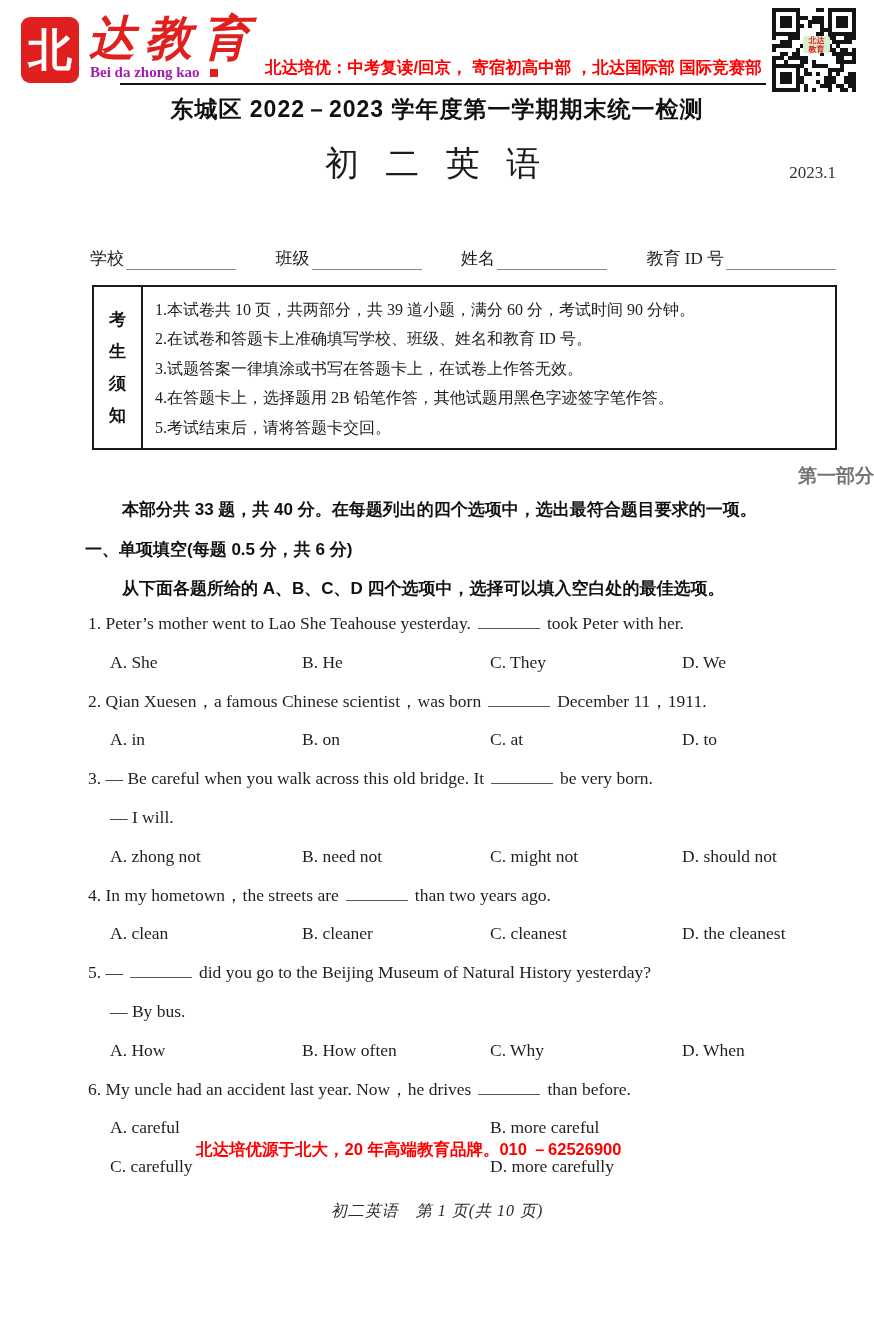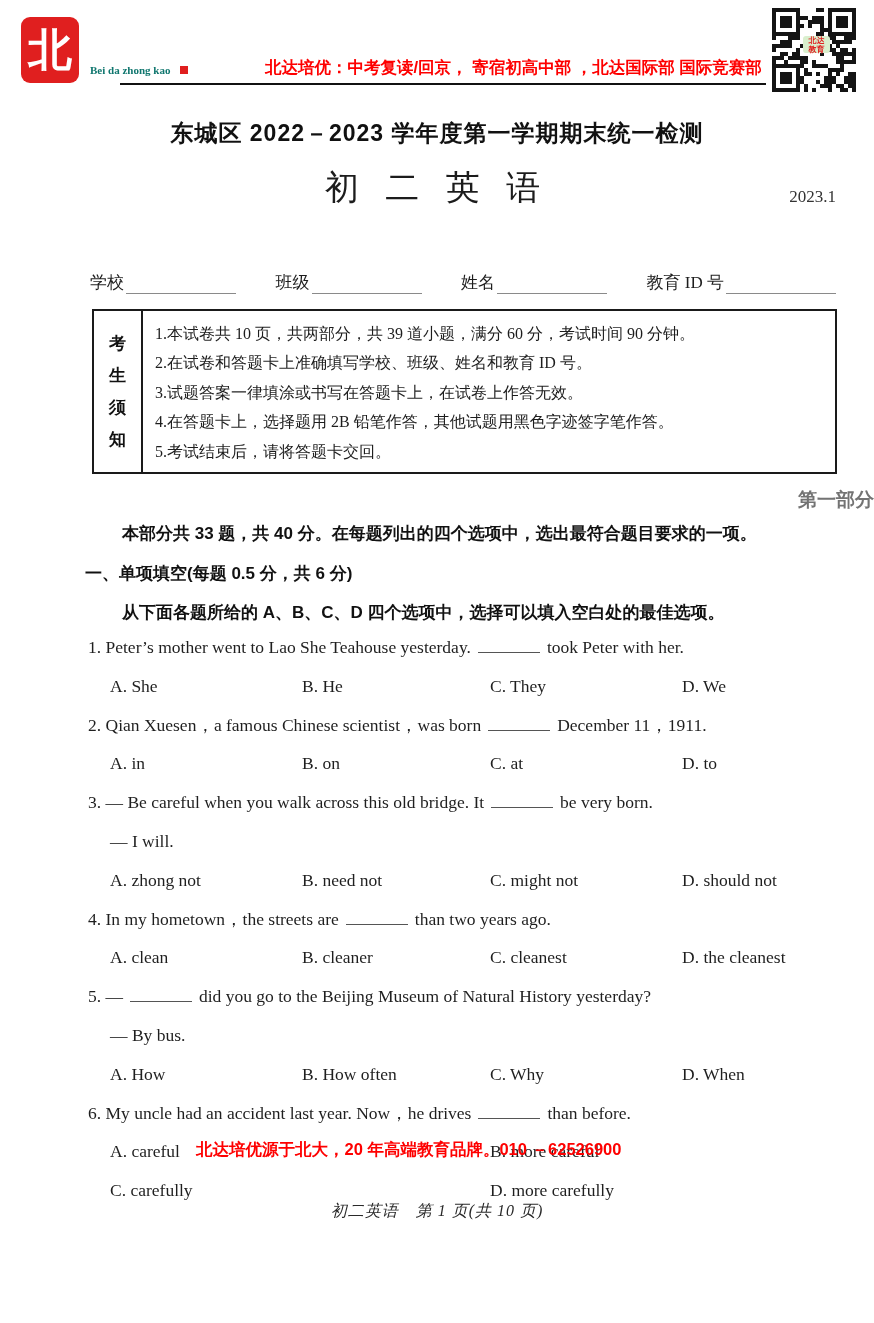--- a/index.html
+++ b/index.html
@@ -13,38 +13,38 @@
     position:absolute;left:23px;top:19px;width:54px;height:62px;
     background:#e01f1f;border-radius:7px;display:flex;align-items:center;justify-content:center;
     box-shadow:0 0 0 2px #e01f1f;
   }
   .seal span{color:#fff;font-size:44px;font-weight:bold;font-family:"Liberation Serif",serif;}
   .logo-script{
     position:absolute;left:88px;top:12px;font-size:47px;line-height:52px;
     font-weight:bold;font-style:italic;color:#e01f1f;letter-spacing:10px;
     font-family:"Liberation Serif","DejaVu Serif",serif;
   }
-  .logo-sub{position:absolute;left:90px;top:64px;font-size:11px;color:#0f766e;font-weight:bold;}
+  .logo-sub{position:absolute;left:90px;top:64px;font-size:15px;color:#a21caf;font-weight:bold;}
   .logo-sub .sq{display:inline-block;width:8px;height:8px;background:#e01f1f;margin-left:10px;}
   .slogan{
     position:absolute;left:245px;top:57px;width:520px;font-size:16.5px;font-weight:bold;
     color:#fe0000;font-family:"Liberation Sans","DejaVu Sans",sans-serif;white-space:nowrap;margin-left:20px;
   }
   .header-rule{position:absolute;left:120px;top:83px;width:646px;height:2px;background:#111;}
   .qr{position:absolute;left:772px;top:8px;width:90px;height:84px;}
   .qr svg{display:block;}
   .qr-badge{
     position:absolute;left:31px;top:28px;width:27px;height:17px;background:#d9efcd;border-radius:3px;
     display:flex;flex-direction:column;align-items:center;justify-content:center;
     font-size:8px;line-height:9px;color:#e01f1f;font-weight:bold;
     font-family:"Liberation Sans",sans-serif;
   }
   
   .exam-title{
-    margin-top:24px;text-align:center;font-size:23px;font-weight:bold;color:#111;
+    text-align:center;font-size:23px;font-weight:bold;color:#111;
     font-family:"Liberation Sans","DejaVu Sans",sans-serif;letter-spacing:1px;
   }
   .subject-wrap{position:relative;margin-top:16px;height:46px;}
   .subject{
     text-align:center;font-size:34px;letter-spacing:9px;color:#1c1c1c;
     font-family:"Liberation Serif",serif;
   }
   .exam-date{position:absolute;right:38px;top:22px;font-size:17px;color:#333;}
   
   .fields{
@@ -99,20 +99,21 @@
 </style>
 </head>
 <body>
 
 <div class="page">
 
   <div class="header">
     <div class="seal">
       <span>北</span>
     </div>
+    <div class="logo-script">达教育</div>
     <div class="logo-sub">
       <span>Bei da zhong kao</span><span class="sq"></span>
     </div>
     <div class="slogan">北达培优：中考复读/回京， 寄宿初高中部 ，北达国际部 国际竞赛部</div>
     <div class="header-rule"></div>
     <div class="qr">
       <svg width="84" height="84" viewBox="0 0 84 84" xmlns="http://www.w3.org/2000/svg">
           <rect x="44" y="0" width="4" height="4" fill="#141414"></rect>
           <rect x="48" y="0" width="4" height="4" fill="#141414"></rect>
           <rect x="28" y="8" width="4" height="4" fill="#141414"></rect>

